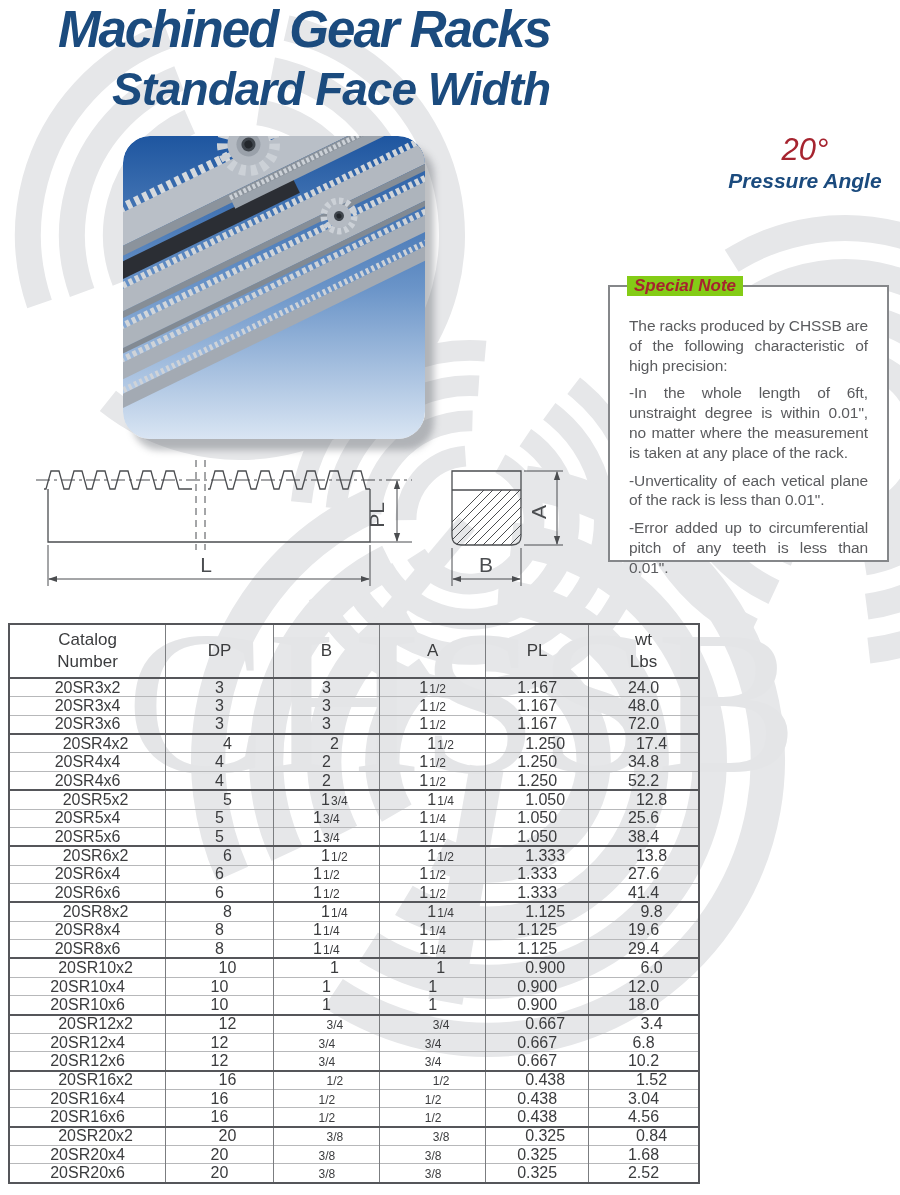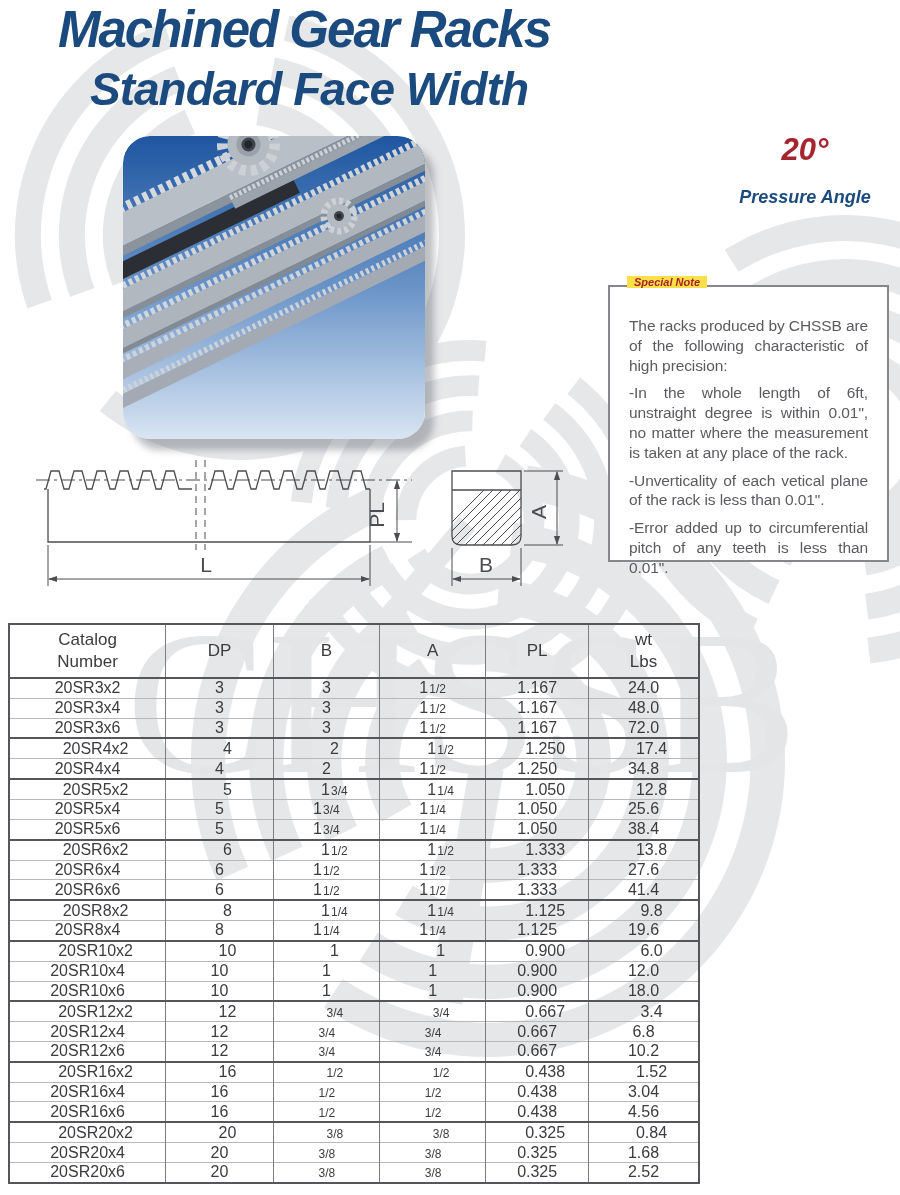--- a/index.html
+++ b/index.html
@@ -4,37 +4,37 @@
 <style>
   html,body{margin:0;padding:0;background:#fff;}
   .page{position:relative;width:900px;height:1195px;background:#fff;overflow:hidden;
         font-family:"Liberation Sans",sans-serif;}
   
   .wm{position:absolute;left:0;top:0;z-index:0;}
   
   .title{position:absolute;left:58px;top:0px;z-index:2;margin:0;
          font-style:italic;font-weight:bold;font-size:51px;letter-spacing:-2px;
          color:var(--brand-blue,#1b4b7e);white-space:nowrap;}
-  .subtitle{position:absolute;left:90px;top:62px;z-index:2;margin:0;
+  .subtitle{position:absolute;left:112px;top:62px;z-index:2;margin:0;
          font-style:italic;font-weight:bold;font-size:46px;letter-spacing:-1px;
          color:var(--brand-blue,#1b4b7e);white-space:nowrap;}
   
   .photo{position:absolute;left:123px;top:136px;width:302px;height:303px;z-index:2;
          border-radius:27px;box-shadow:9px 11px 7px rgba(110,115,122,.45);}
   .photo svg{display:block;border-radius:27px;}
   
   .pa{position:absolute;left:718px;top:134px;width:174px;text-align:center;z-index:2;}
-  .pa-value{font-style:italic;font-weight:bold;font-size:31px;color:var(--accent-red,#a6242f);line-height:1.05;}
-  .pa-label{font-style:italic;font-weight:bold;font-size:18px;color:var(--brand-blue,#1b4b7e);margin-top:20px;}
+  .pa-value{font-style:italic;font-weight:normal;font-size:31px;color:var(--accent-red,#a6242f);line-height:1.05;}
+  .pa-label{font-style:italic;font-weight:bold;font-size:21px;color:var(--brand-blue,#1b4b7e);margin-top:2px;}
   
   .note{position:absolute;left:608px;top:285px;width:281px;height:277px;z-index:2;
         box-sizing:border-box;border:2px solid #85878a;background:#fff;
         padding:21px 11px 6px 11px;}
-  .note-title{position:absolute;top:-11px;left:17px;background:#fde047;padding:0 7px;
-        font-style:italic;font-weight:bold;font-size:11px;color:var(--accent-red,#a6242f);}
+  .note-title{position:absolute;top:-11px;left:17px;background:#84cc16;padding:0 7px;
+        font-style:italic;font-weight:bold;font-size:17px;color:var(--accent-red,#a6242f);}
   .note p{margin:8px;font-size:15.5px;line-height:19.8px;letter-spacing:-.1px;
         color:var(--note-text,#5a5b5e);text-align:justify;}
   
   .drawings{position:absolute;left:0;top:440px;z-index:1;}
   .dline{stroke:var(--drawing-line,#4b4d50);stroke-width:1.3;fill:none;}
   .dthin{stroke:var(--drawing-line,#4b4d50);stroke-width:1;fill:none;}
   .dlabel{fill:var(--drawing-line,#4b4d50);font-size:21px;font-family:"Liberation Sans",sans-serif;}
   
   #spec-table{position:absolute;left:8px;top:623px;width:692px;height:561px;z-index:1;
         border-collapse:collapse;table-layout:fixed;text-align:center;
@@ -230,20 +230,28 @@
           <td><span class="wh">17.4</span></td>
         </tr>
         <tr>
           <td><span class="wh">20SR4x4</span></td>
           <td><span class="wh">4</span></td>
           <td><span class="wh">2</span></td>
           <td><span class="wh">1</span><span class="fr">1/2</span></td>
           <td><span class="wh">1.250</span></td>
           <td><span class="wh">34.8</span></td>
         </tr>
+        <tr>
+          <td><span class="wh">20SR4x6</span></td>
+          <td><span class="wh">4</span></td>
+          <td><span class="wh">2</span></td>
+          <td><span class="wh">1</span><span class="fr">1/2</span></td>
+          <td><span class="wh">1.250</span></td>
+          <td><span class="wh">52.2</span></td>
+        </tr>
         <tr class="grp">
           <td><span class="wh">20SR5x2</span></td>
           <td><span class="wh">5</span></td>
           <td><span class="wh">1</span><span class="fr">3/4</span></td>
           <td><span class="wh">1</span><span class="fr">1/4</span></td>
           <td><span class="wh">1.050</span></td>
           <td><span class="wh">12.8</span></td>
         </tr>
         <tr>
           <td><span class="wh">20SR5x4</span></td>
@@ -294,20 +302,28 @@
           <td><span class="wh">9.8</span></td>
         </tr>
         <tr>
           <td><span class="wh">20SR8x4</span></td>
           <td><span class="wh">8</span></td>
           <td><span class="wh">1</span><span class="fr">1/4</span></td>
           <td><span class="wh">1</span><span class="fr">1/4</span></td>
           <td><span class="wh">1.125</span></td>
           <td><span class="wh">19.6</span></td>
         </tr>
+        <tr>
+          <td><span class="wh">20SR8x6</span></td>
+          <td><span class="wh">8</span></td>
+          <td><span class="wh">1</span><span class="fr">1/4</span></td>
+          <td><span class="wh">1</span><span class="fr">1/4</span></td>
+          <td><span class="wh">1.125</span></td>
+          <td><span class="wh">29.4</span></td>
+        </tr>
         <tr class="grp">
           <td><span class="wh">20SR10x2</span></td>
           <td><span class="wh">10</span></td>
           <td><span class="wh">1</span></td>
           <td><span class="wh">1</span></td>
           <td><span class="wh">0.900</span></td>
           <td><span class="wh">6.0</span></td>
         </tr>
         <tr>
           <td><span class="wh">20SR10x4</span></td>

